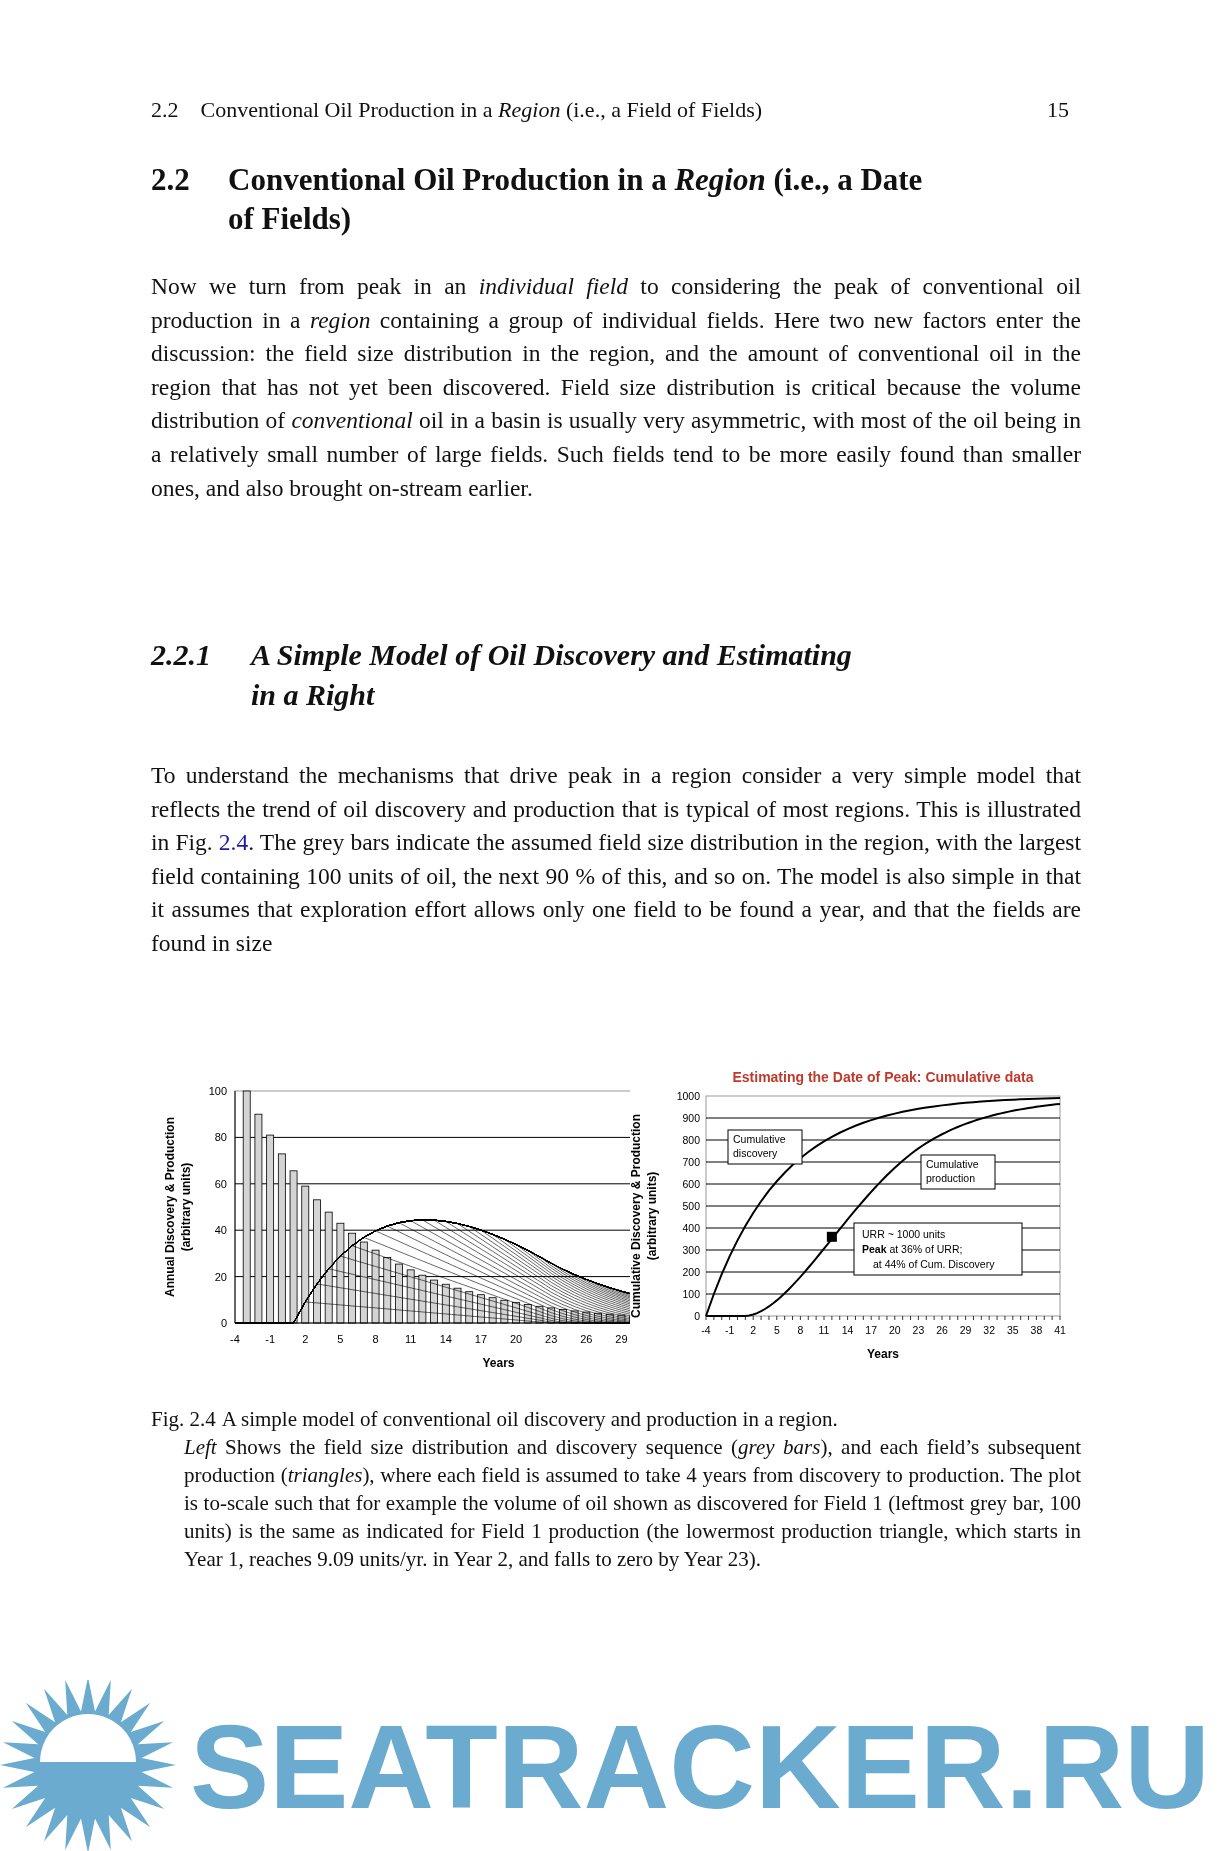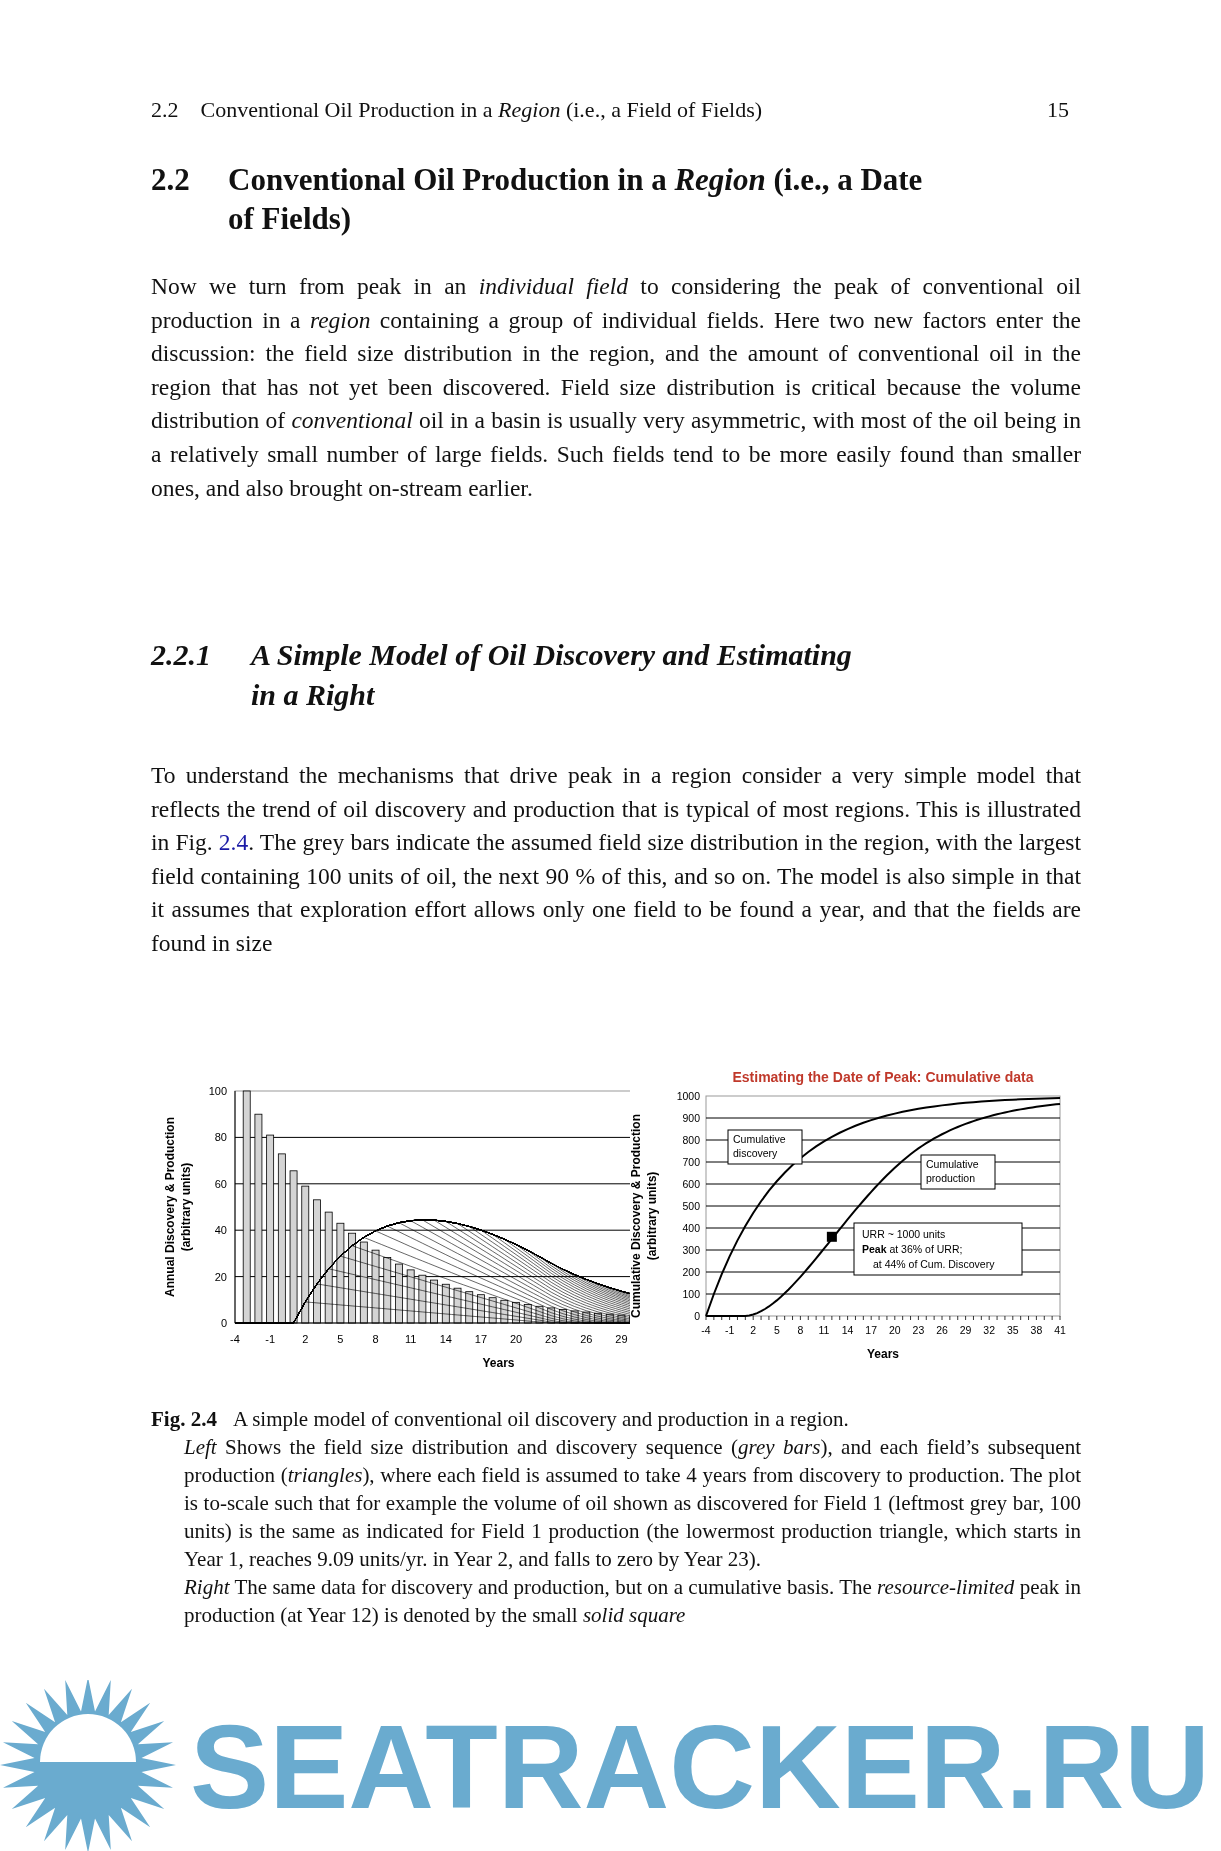--- a/index.html
+++ b/index.html
@@ -12,21 +12,21 @@
   .sec-title .indent { padding-left:77px; }
   .para { left:151px; width:930px; font-size:23.5px; line-height:33.6px; text-align:justify; }
   .para1 { top:270px; }
   .para2 { top:759px; }
   .subsec { left:151px; top:635px; font-size:30px; font-weight:bold; font-style:italic; line-height:40px; }
   .subsec .num { display:inline-block; width:100px; }
   .subsec .indent { padding-left:100px; }
   .link { color:#1a1aa6; }
   .caption { left:151px; top:1405px; width:930px; font-size:21px; line-height:28px; }
   .caption .lead { display:block; }
-  .caption .figno { font-weight:bold; margin-right:16px; }
+  .caption .figno { font-weight:normal; margin-right:6px; }
   .caption .body { display:block; padding-left:33px; text-align:justify; }
   svg text { font-family:"Liberation Sans", sans-serif; }
   .watermark { left:0; top:1680px; width:1221px; height:171px; }
 </style>
 </head>
 <body>
 
 <div class="abs running-head">
   <span>
     <span>2.2</span>&nbsp;&nbsp;&nbsp;&nbsp;<span>Conventional Oil Production in a </span><i>Region</i><span> (i.e., a Field of Fields)</span>
@@ -270,21 +270,20 @@
     <text x="296" y="114" font-size="10.5">production</text>
     <rect x="224" y="155" width="168" height="52" fill="#fff" stroke="#000" stroke-width="1"></rect>
     <text x="232" y="170" font-size="10.5">URR ~ 1000 units</text>
     <text x="232" y="185" font-size="10.5"><tspan font-weight="bold">Peak</tspan><tspan> at 36% of URR;</tspan></text>
     <text x="243" y="200" font-size="10.5">at 44% of Cum. Discovery</text>
   </svg>
 
 <div class="abs caption">
   <span class="lead"><span class="figno">Fig. 2.4</span><span>A simple model of conventional oil discovery and production in a region.</span></span>
   <span class="body" id="cap-left"><i>Left</i><span> Shows the field size distribution and discovery sequence (</span><i>grey bars</i><span>), and each field’s subsequent production (</span><i>triangles</i><span>), where each field is assumed to take 4 years from discovery to production. The plot is to-scale such that for example the volume of oil shown as discovered for Field 1 (leftmost grey bar, 100 units) is the same as indicated for Field 1 production (the lowermost production triangle, which starts in Year 1, reaches 9.09 units/yr. in Year 2, and falls to zero by Year 23).</span></span>
-  <span class="body" id="cap-right"><i>Right</i><span> The same data for discovery and production, but on a cumulative basis. The </span><i>resource-limited</i><span> peak in production (at Year 12) is denoted by the small </span><i>solid square</i></span>
 </div>
 
 <svg class="abs watermark" id="watermark" viewBox="0 0 1221 171">
   <g id="sun">
       <polygon points="88.0,-3.0 95.0,31.5 110.8,-0.0 108.7,35.1 132.0,8.8 120.9,42.2 150.2,22.8 130.8,52.1 164.2,41.0 137.9,64.3 173.0,62.2 141.5,78.0 176.0,85.0 141.5,92.0 173.0,107.8 137.9,105.7 164.2,129.0 130.8,117.9 150.2,147.2 120.9,127.8 132.0,161.2 108.7,134.9 110.8,170.0 95.0,138.5 88.0,173.0 81.0,138.5 65.2,170.0 67.3,134.9 44.0,161.2 55.1,127.8 25.8,147.2 45.2,117.9 11.8,129.0 38.1,105.7 3.0,107.8 34.5,92.0 0.0,85.0 34.5,78.0 3.0,62.2 38.1,64.3 11.8,41.0 45.2,52.1 25.8,22.8 55.1,42.2 44.0,8.8 67.3,35.1 65.2,-0.0 81.0,31.5" fill="#6aabcf"></polygon>
       <path d="M 40 82 A 48 48 0 0 1 136 82 Z" fill="#fff"></path>
     </g>
   <text id="wm-text" x="190" y="128" font-family="Liberation Serif, serif" font-weight="bold" font-size="118" textLength="1020" lengthAdjust="spacingAndGlyphs" fill="#6aabcf">SEATRACKER.RU</text>
 </svg>
 

